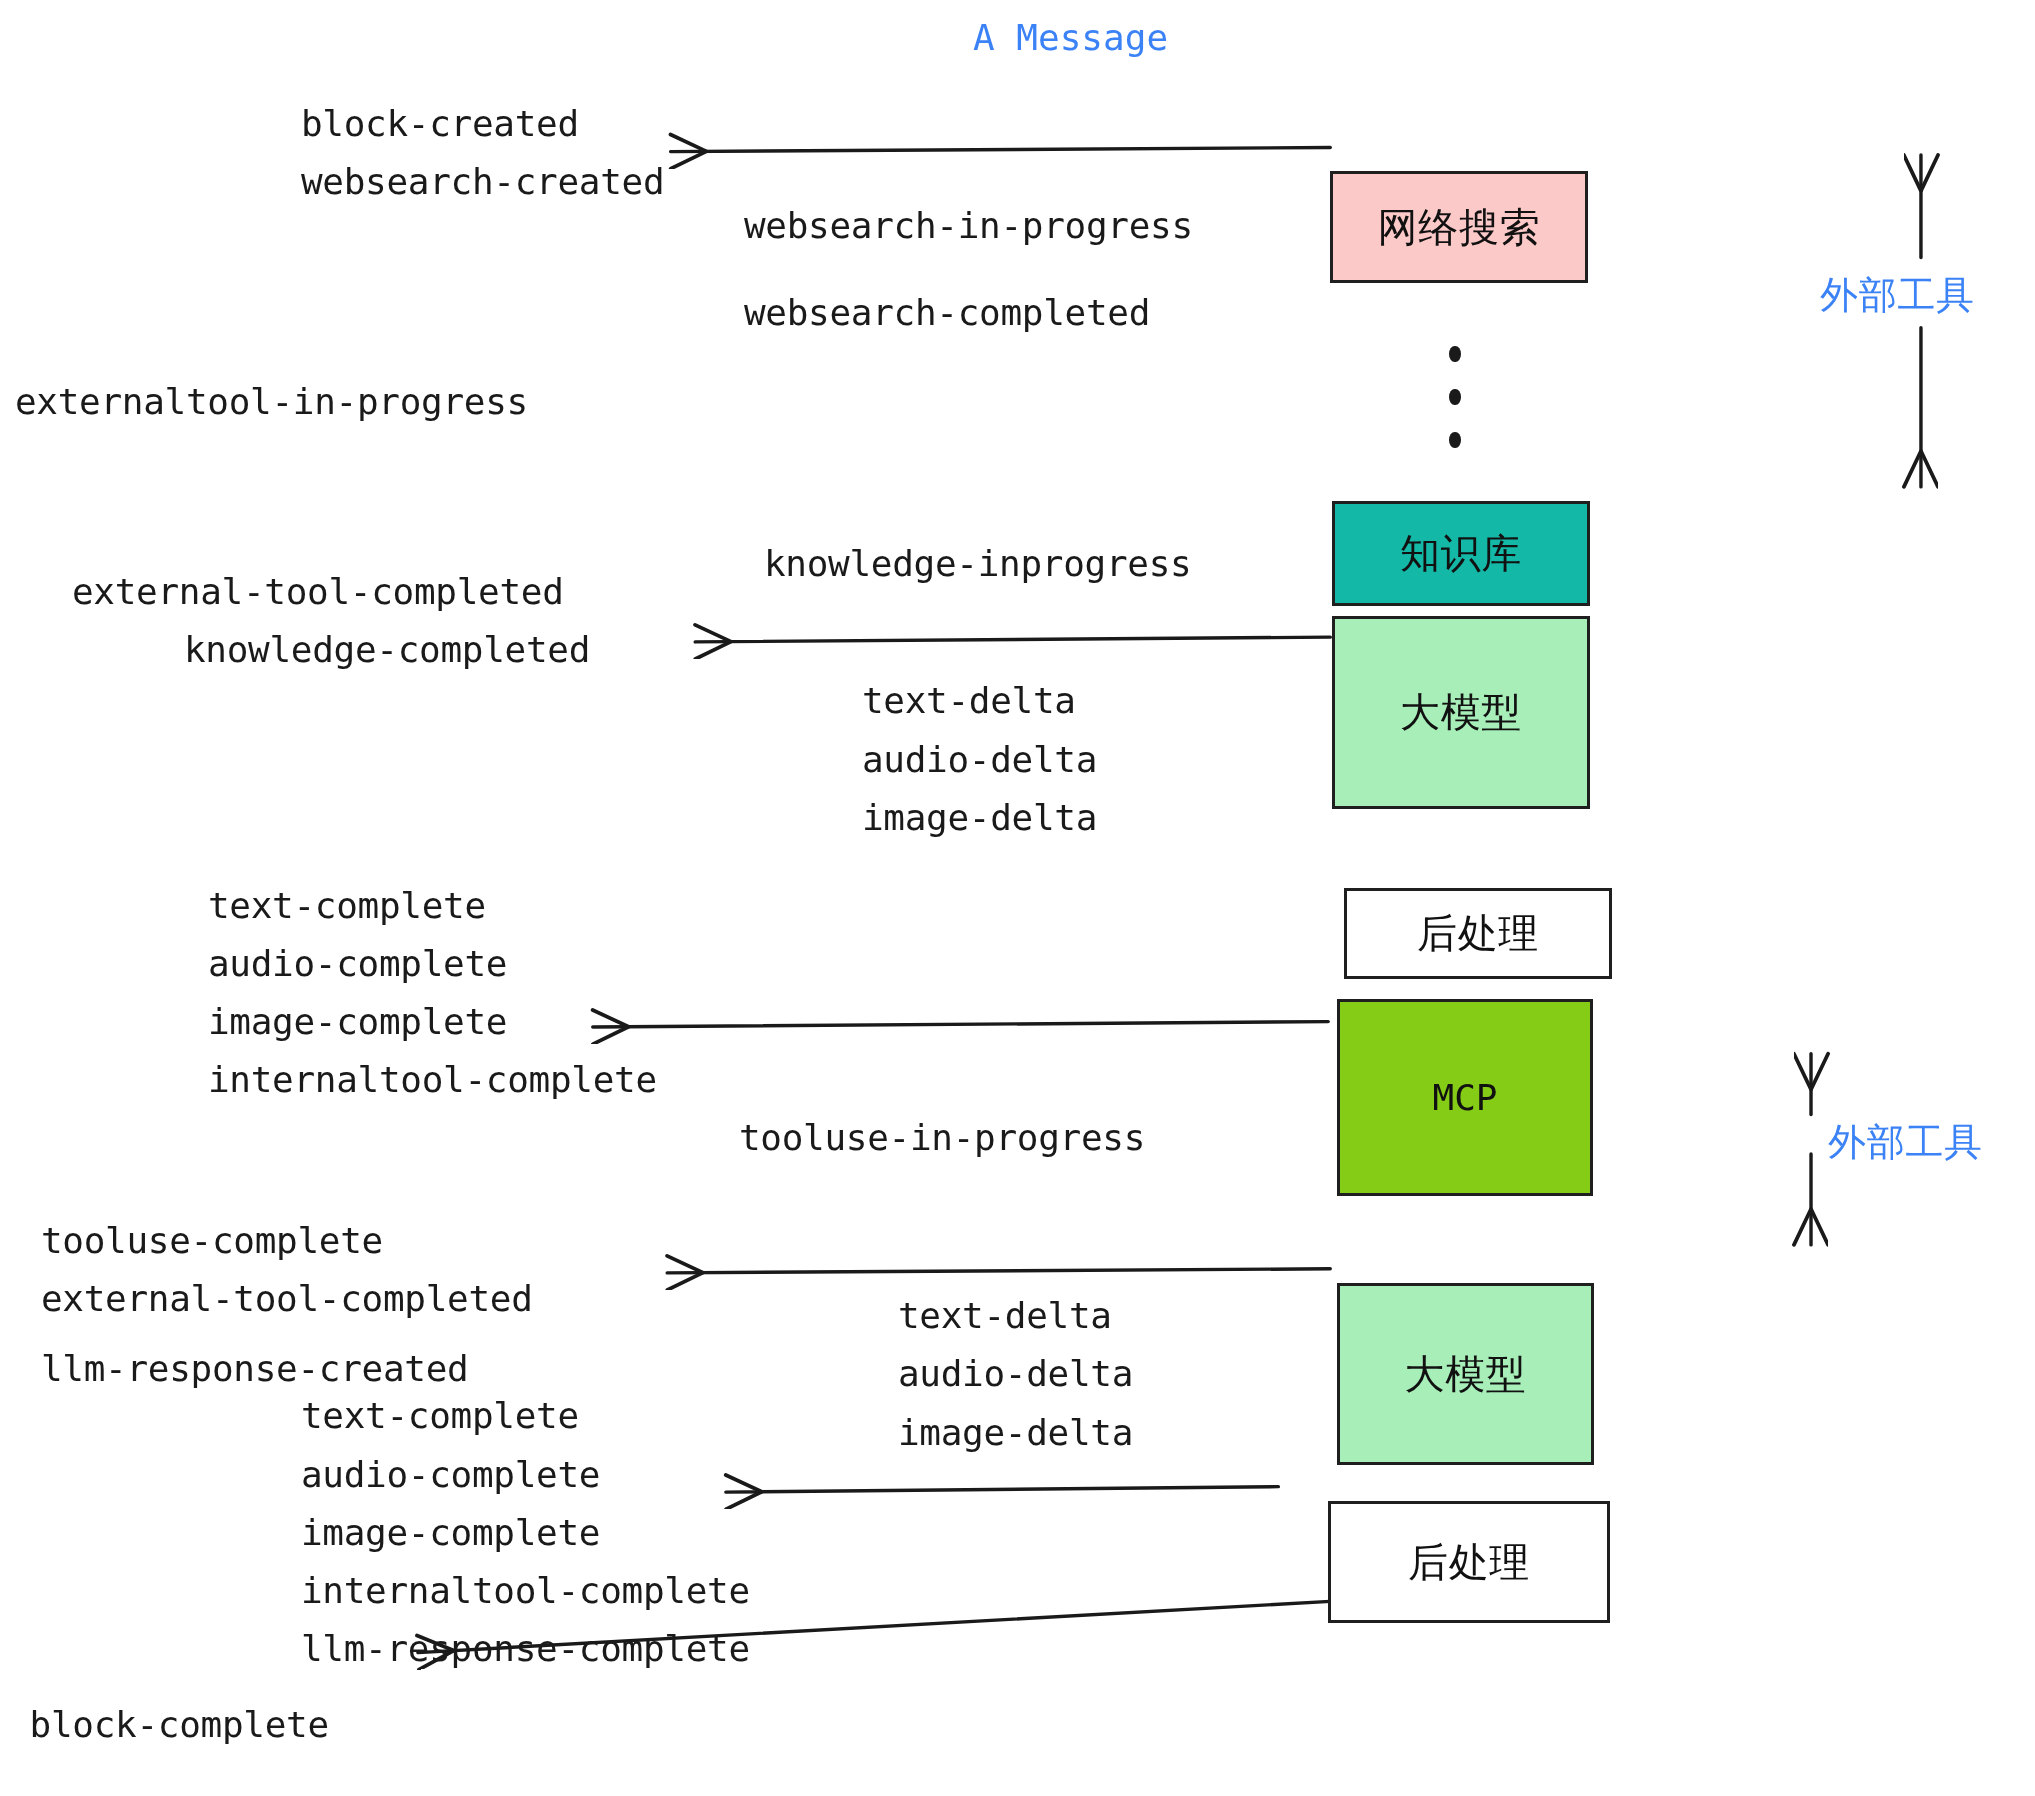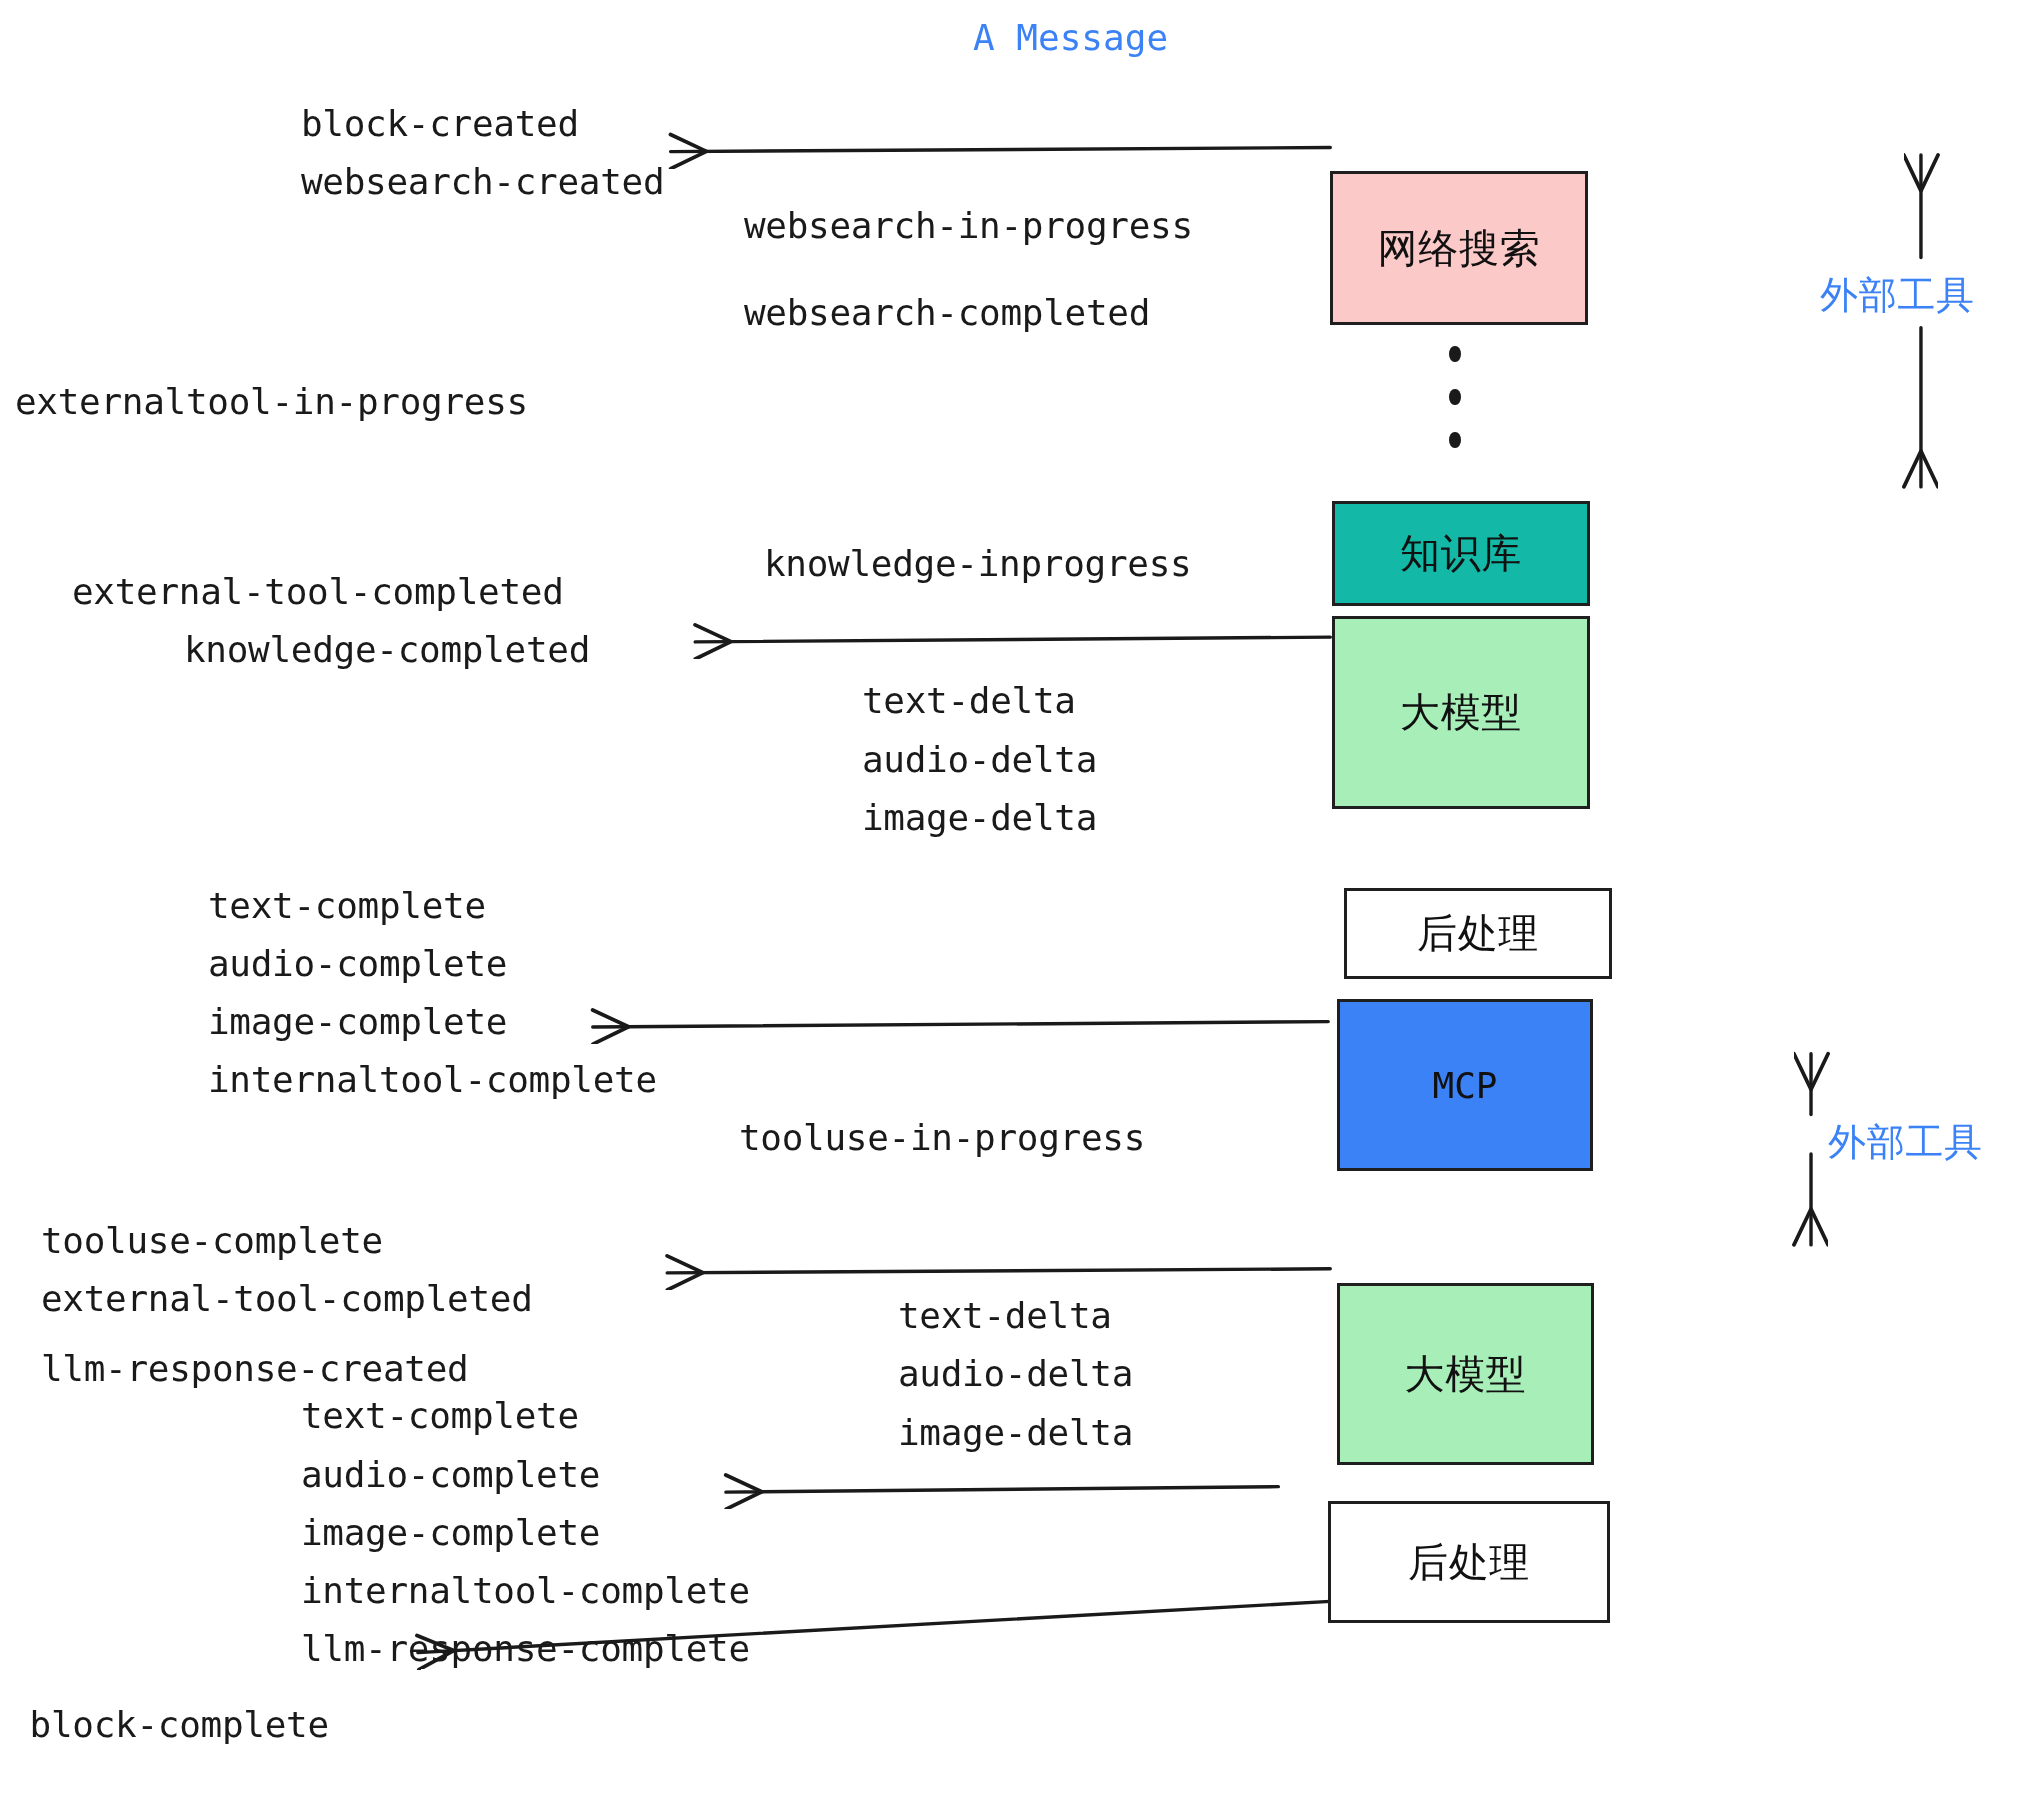--- a/index.html
+++ b/index.html
@@ -96,25 +96,25 @@
       </g>
     <g id="bracket-group" stroke="#1a1a1a" stroke-width="5" fill="none" stroke-linecap="round">
         <line x1="2813" y1="377" x2="2813" y2="227" marker-end="url(#ahu)"></line>
         <line x1="2813" y1="480" x2="2813" y2="713" marker-end="url(#ahu)"></line>
         <line x1="2652" y1="1632" x2="2652" y2="1543" marker-end="url(#ahu)"></line>
         <line x1="2652" y1="1690" x2="2652" y2="1823" marker-end="url(#ahu)"></line>
       </g>
   </svg>
 
   <div id="nodes-layer">
-      <div class="node" style="left: 1330px; top: 171px; width: 258px; height: 154px; background: rgb(251, 201, 200); border-color: rgb(31, 31, 31);">网络搜索</div>
+      <div class="node" style="left: 1330px; top: 171px; width: 258px; height: 112px; background: rgb(251, 201, 200); border-color: rgb(31, 31, 31);">网络搜索</div>
       <div class="node" style="left: 1332px; top: 501px; width: 258px; height: 105px; background: #14b8a6; border-color: rgb(31, 31, 31);">知识库</div>
       <div class="node" style="left: 1332px; top: 616px; width: 258px; height: 193px; background: rgb(167, 238, 184); border-color: rgb(31, 31, 31);">大模型</div>
       <div class="node" style="left: 1344px; top: 888px; width: 268px; height: 91px; background: rgb(255, 255, 255); border-color: rgb(31, 31, 31);">后处理</div>
-      <div class="node mono" style="left: 1337px; top: 999px; width: 256px; height: 172px; background: #3b82f6; border-color: rgb(31, 31, 31);">MCP</div>
+      <div class="node mono" style="left: 1337px; top: 999px; width: 256px; height: 197px; background: #84cc16; border-color: rgb(31, 31, 31);">MCP</div>
       <div class="node" style="left: 1337px; top: 1283px; width: 257px; height: 182px; background: rgb(167, 238, 184); border-color: rgb(31, 31, 31);">大模型</div>
       <div class="node" style="left: 1328px; top: 1501px; width: 282px; height: 122px; background: rgb(255, 255, 255); border-color: rgb(31, 31, 31);">后处理</div>
     </div>
   <div id="events-layer">
       <div class="evt" style="left: 301px; top: 106px;">block-created</div>
       <div class="evt" style="left: 301px; top: 164px;">websearch-created</div>
       <div class="evt" style="left: 15px; top: 384px;">externaltool-in-progress</div>
       <div class="evt" style="left: 72px; top: 574px;">external-tool-completed</div>
       <div class="evt" style="left: 184px; top: 632px;">knowledge-completed</div>
       <div class="evt" style="left: 208px; top: 888px;">text-complete</div>

